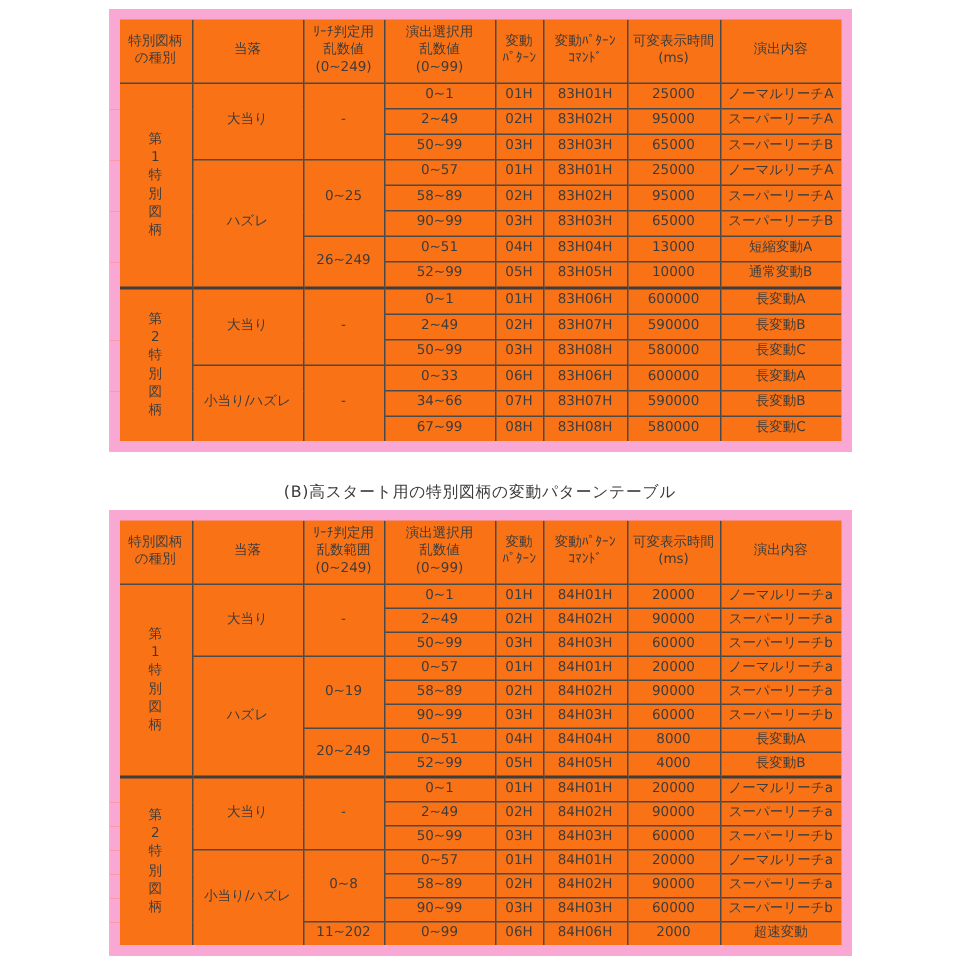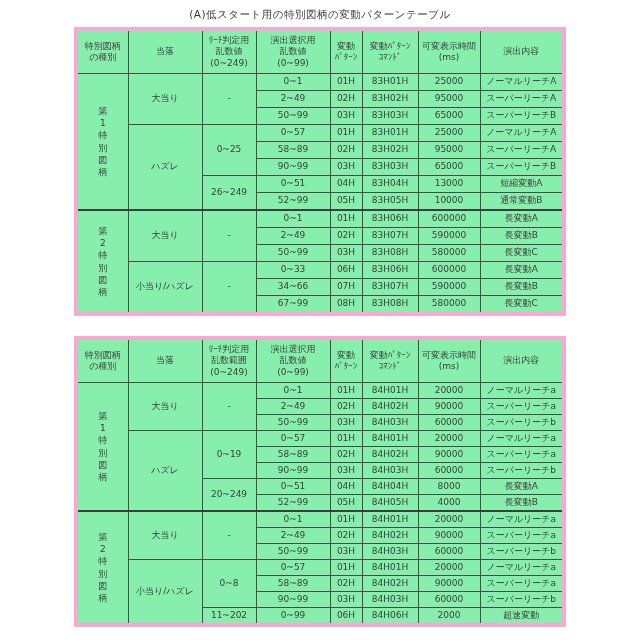--- a/index.html
+++ b/index.html
@@ -9,40 +9,39 @@
     color:#3c3c3c;
   }
   .sheet{width:640px;height:640px;box-sizing:border-box;padding-top:6px;}
   .tbl-block{margin-bottom:20px;}
   .tbl-title{
     text-align:center;font-size:10.5px;letter-spacing:.5px;
     margin:2px 0 5px 0;color:#3a3a3a;
   }
   table{
     border-collapse:collapse;margin:0 auto;table-layout:fixed;
-    border:4px solid #f9a8d4;background:#86efac;
+    border:7px solid #f9a8d4;background:#f97316;
   }
   th,td{
     border:1px solid #4a4a4a;text-align:center;vertical-align:middle;
     font-weight:normal;font-size:9px;line-height:1.25;
     padding:0 1px;white-space:pre-line;overflow:hidden;color:#3c3c3c;
   }
   th{height:42px;}
   .tbl-a td{height:16px;}
   .tbl-b td{height:15px;}
   td.vertical{line-height:1.35;font-size:9px;padding:2px 0;}
   tr.section-start th, tr.section-start td{border-top:2px solid #3d3d3d;}
 </style>
 </head>
 <body>
 
 <div class="sheet">
 
   <section class="tbl-block">
-    <div class="tbl-title">(A)低スタート用の特別図柄の変動パターンテーブル</div>
     <table class="tbl-a">
       <colgroup>
         <col style="width:52px">
           <col style="width:74px">
           <col style="width:54px">
           <col style="width:74px">
         <col style="width:32px">
           <col style="width:56px">
           <col style="width:62px">
           <col style="width:84px">
@@ -185,20 +184,21 @@
             <td>08H</td>
             <td>83H08H</td>
             <td>580000</td>
             <td>長変動C</td>
           </tr>
         </tbody>
     </table>
   </section>
 
   <section class="tbl-block">
+    <div class="tbl-title">(B)高スタート用の特別図柄の変動パターンテーブル</div>
     <table class="tbl-b">
       <colgroup>
         <col style="width:52px">
           <col style="width:74px">
           <col style="width:54px">
           <col style="width:74px">
         <col style="width:32px">
           <col style="width:56px">
           <col style="width:62px">
           <col style="width:84px">

